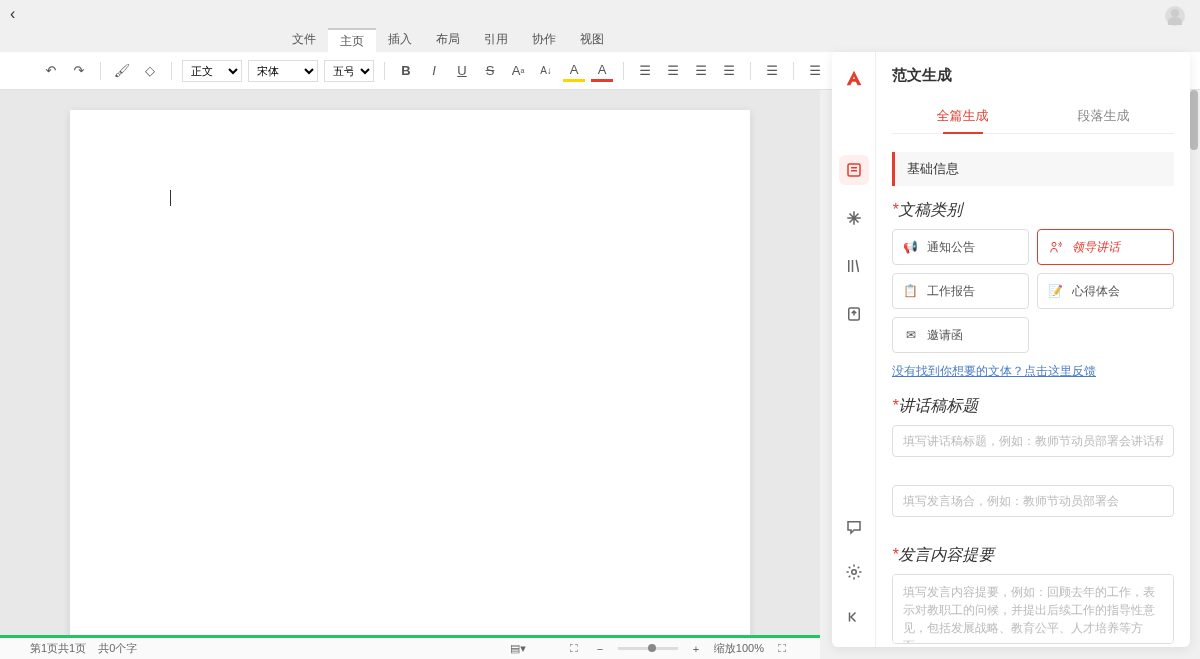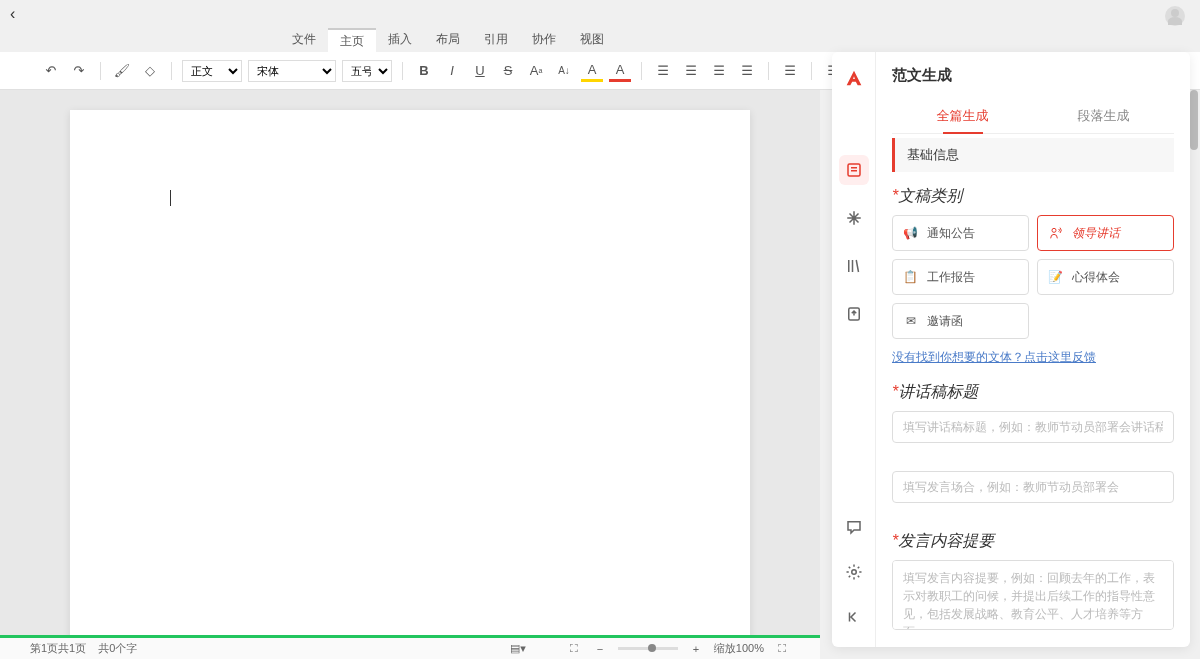--- a/index.html
+++ b/index.html
@@ -34,21 +34,21 @@
 .ai-panel { position: absolute; right: 10px; top: 52px; width: 358px; height: 595px; background: #fff; border-radius: 6px; box-shadow: 0 2px 12px rgba(0,0,0,0.08); display: flex; }
 
 .ai-sidebar { width: 44px; border-right: 1px solid #eee; display: flex; flex-direction: column; align-items: center; padding-top: 15px; gap: 18px; }
 .ai-logo { width: 22px; height: 22px; }
 .ai-side-btn { width: 30px; height: 30px; display: flex; align-items: center; justify-content: center; cursor: pointer; border-radius: 6px; color: #666; }
 .ai-side-btn.active { background: #fee; }
 .ai-side-bottom { margin-top: auto; margin-bottom: 15px; display: flex; flex-direction: column; gap: 15px; align-items: center; }
 
 .ai-content { flex: 1; padding: 14px 16px; overflow-y: auto; }
 .ai-title { font-size: 15px; font-weight: 600; color: #333; margin-bottom: 14px; }
-.ai-tabs { display: flex; margin-bottom: 4px; border-bottom: 1px solid #eee; }
+.ai-tabs { display: flex; margin-bottom: 18px; border-bottom: 1px solid #eee; }
 .ai-tab { flex: 1; text-align: center; padding: 8px 0; font-size: 13px; cursor: pointer; color: #888; position: relative; }
 .ai-tab.active { color: #e63c2e; }
 .ai-tab.active::after { content: ""; position: absolute; bottom: -1px; left: 50%; transform: translateX(-50%); width: 40px; height: 2px; background: #e63c2e; }
 
 .section-header { border-left: 3px solid #e63c2e; background: #f7f7f7; padding: 8px 12px; font-size: 13px; font-weight: 500; color: #333; margin-bottom: 14px; }
 
 .field-label { font-size: 16px; color: #333; margin-bottom: 8px; font-style: italic; }
 .field-label .req { color: #e63c2e; }
 
 .type-grid { display: grid; grid-template-columns: 1fr 1fr; gap: 8px; margin-bottom: 10px; }
@@ -84,21 +84,21 @@
 </div>
 
 <div class="toolbar">
   <div class="tb-btn">↶</div>
   <div class="tb-btn">↷</div>
   <div class="tb-sep"></div>
   <div class="tb-btn">🖌</div>
   <div class="tb-btn">◇</div>
   <div class="tb-sep"></div>
   <select class="tb-select" style="width:60px"><option>正文</option></select>
-  <select class="tb-select" style="width:88px"><option>宋体</option></select>
+  <select class="tb-select" style="width:70px"><option>宋体</option></select>
   <select class="tb-select" style="width:50px"><option>五号</option></select>
   <div class="tb-sep"></div>
   <div class="tb-btn">
       <b>B</b>
     </div>
   <div class="tb-btn">
       <i>I</i>
     </div>
   <div class="tb-btn">
       <u>U</u>

